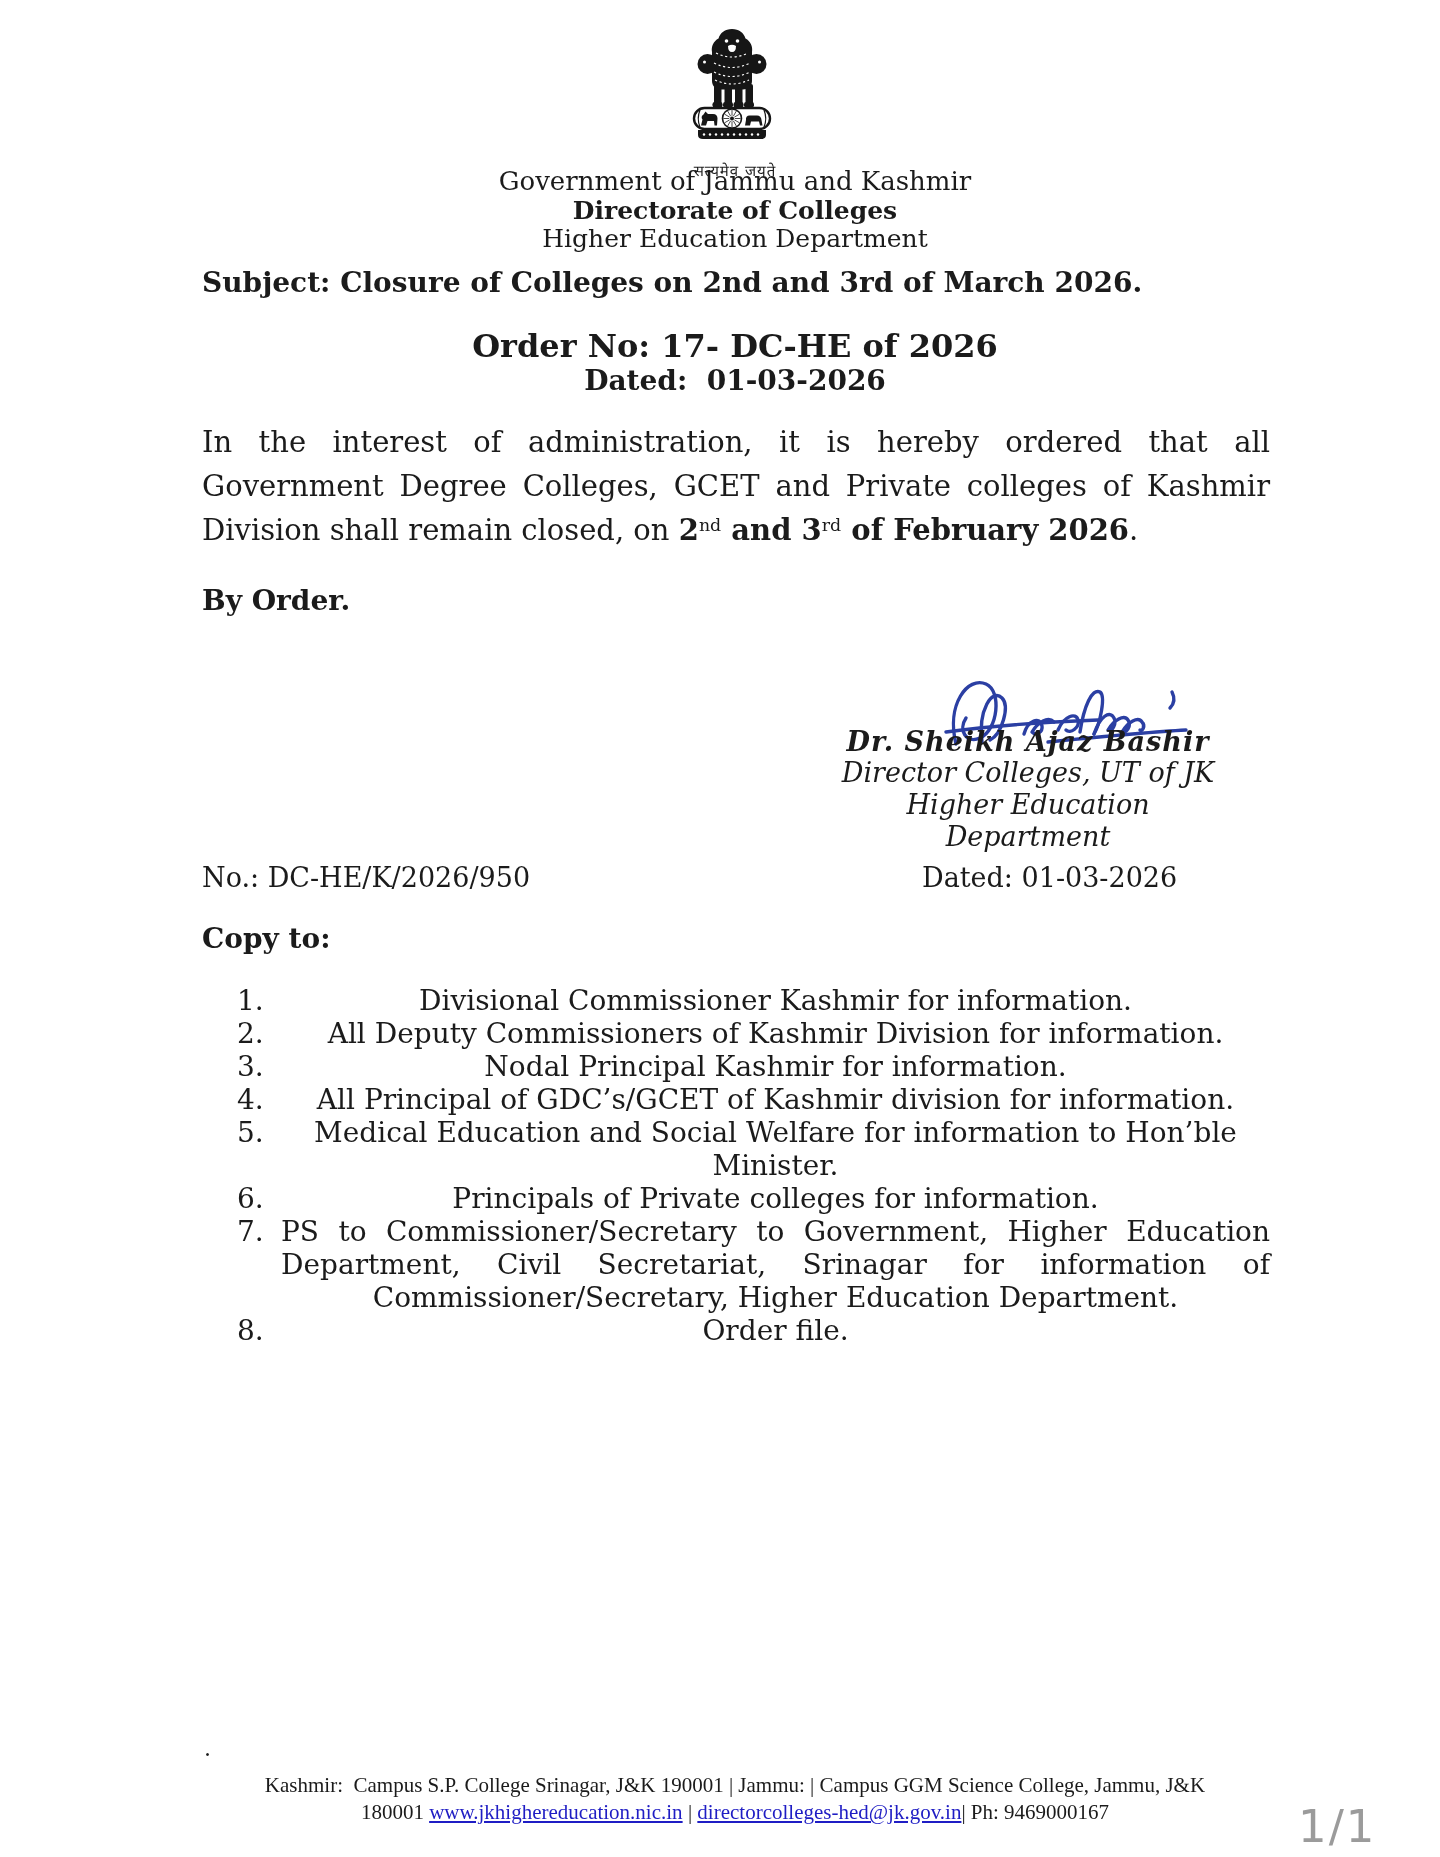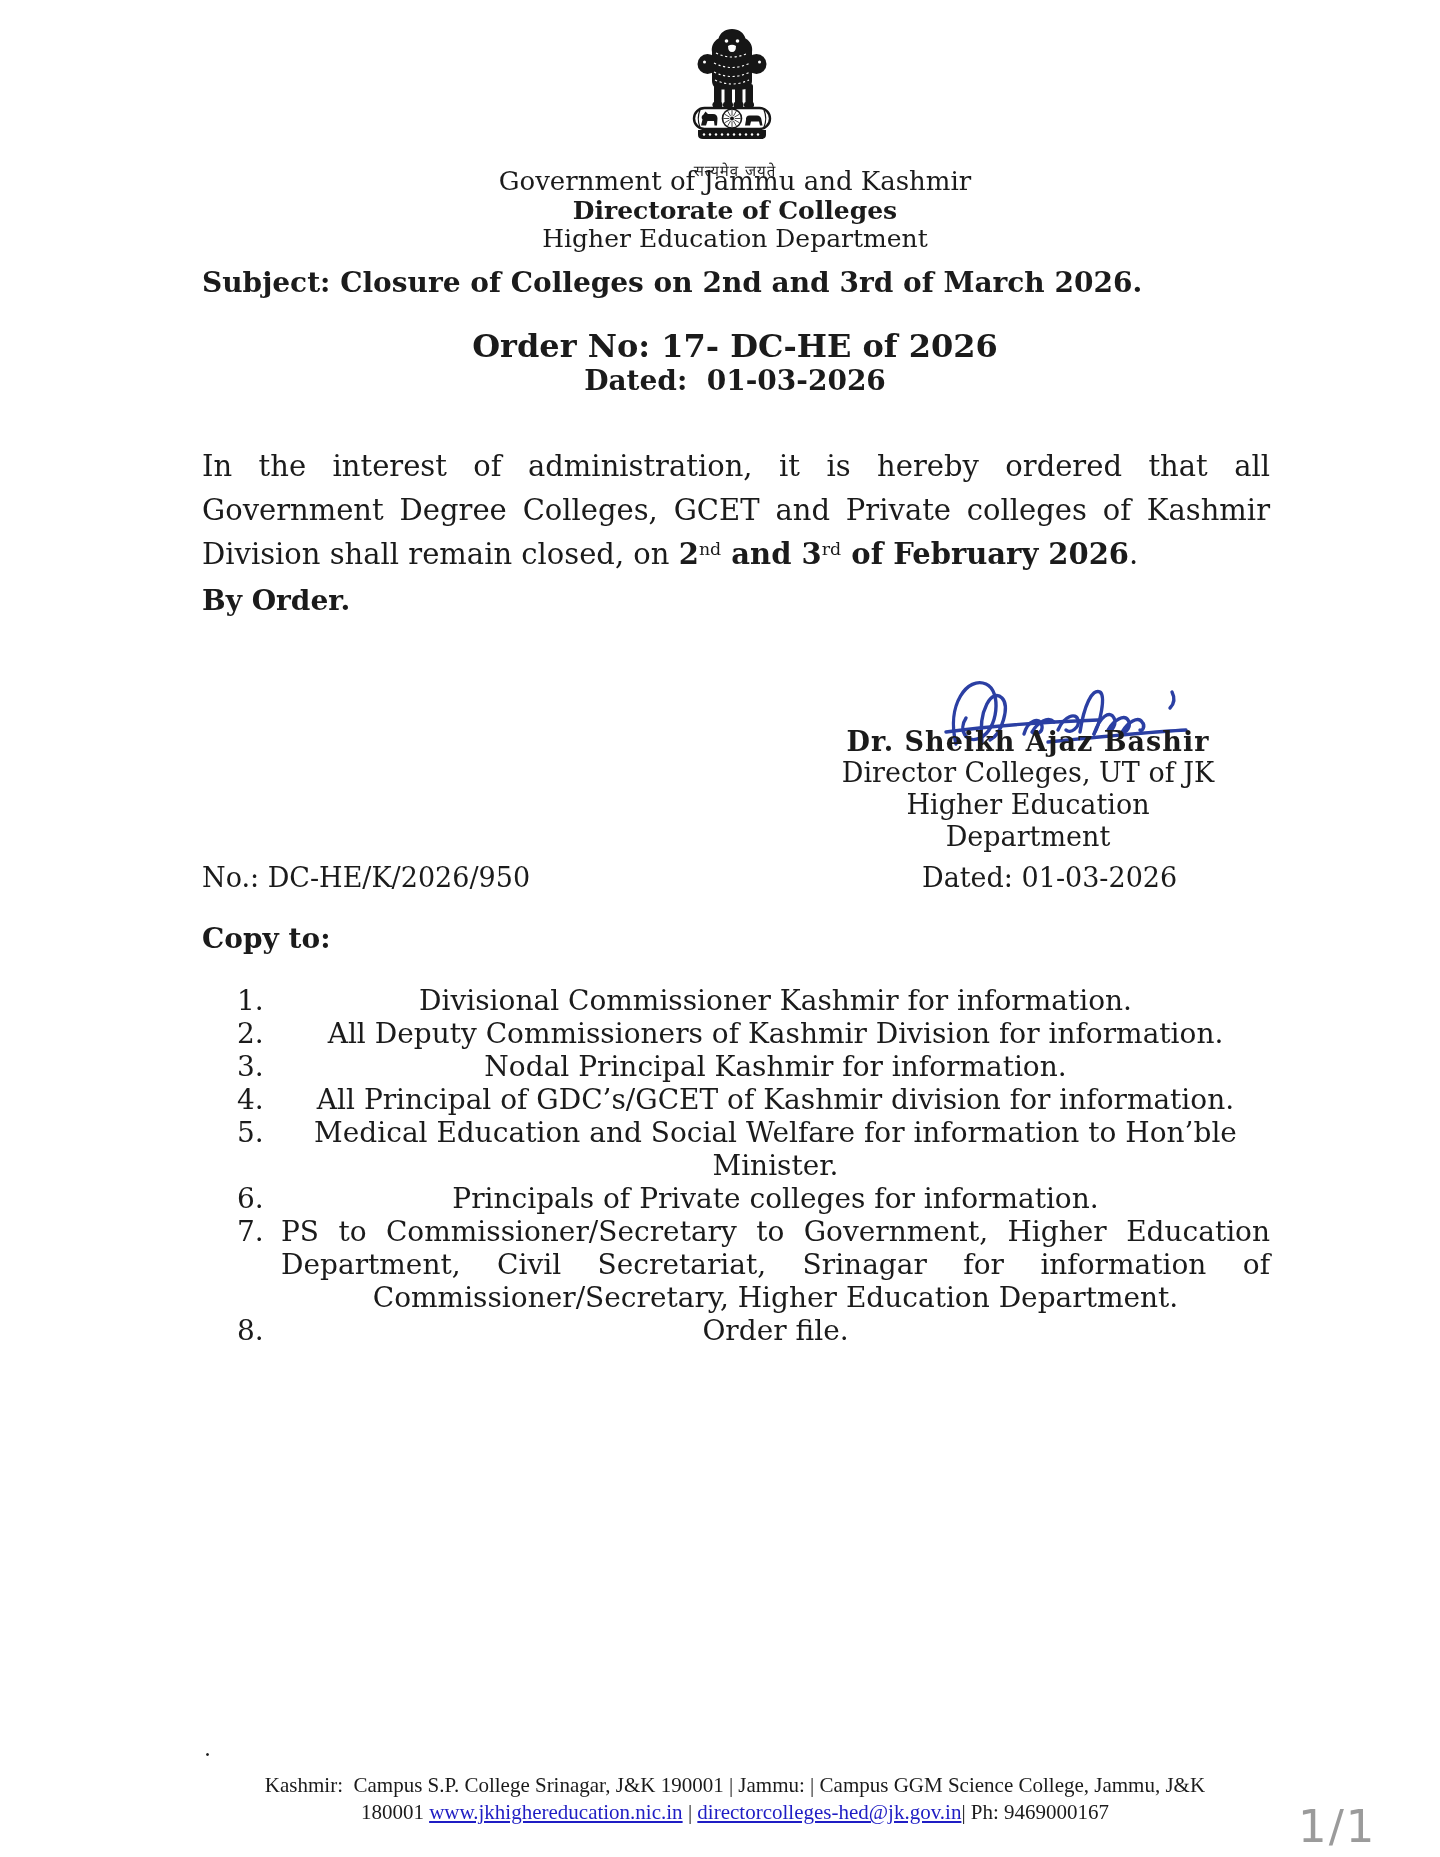--- a/index.html
+++ b/index.html
@@ -17,28 +17,28 @@
   .emblem{left:689px;top:26px;}
   .motto{top:160px;font-size:15px;letter-spacing:1px;font-family:"DejaVu Sans",sans-serif;}
   .gov-line{top:166px;font-size:26px;}
   .directorate{top:196px;font-size:25px;font-weight:bold;}
   .department{top:224px;font-size:25px;}
   
   .subject{left:202px;top:266px;font-size:28px;font-weight:bold;}
   .order-no{top:327px;font-size:32px;font-weight:bold;}
   .order-dated{top:364px;font-size:28px;font-weight:bold;}
   
-  .paragraph{left:202px;top:444px;width:1068px;font-size:29px;line-height:44px;}
+  .paragraph{left:202px;top:420px;width:1068px;font-size:29px;line-height:44px;}
   .pline{text-align:justify;}
   .pline.just{text-align-last:justify;}
   .b{font-weight:bold;}
   .sup{font-weight:normal;font-size:0.6em;position:relative;top:-0.5em;margin-top:8px;}
   .by-order{left:202px;top:584px;font-size:28px;font-weight:bold;}
   
-  .sig-block{left:828px;top:658px;width:400px;text-align:center;}
+  .sig-block{left:828px;top:658px;width:400px;text-align:center;font-style:italic;}
   .sig-svg{display:block;margin:0 30px -32px auto;}
   .sig-name{font-size:27px;font-weight:bold;letter-spacing:1px;}
   .sig-title{font-size:27px;line-height:32px;}
   
   .ref-no{left:202px;top:862px;font-size:27px;}
   .ref-dated{left:922px;top:862px;font-size:27px;}
   .copy-to{left:202px;top:922px;font-size:28px;font-weight:bold;}
   
   .copy-list{left:237px;top:984px;width:1033px;font-size:28px;line-height:33px;}
   .copy-item{position:relative;padding-left:44px;}

